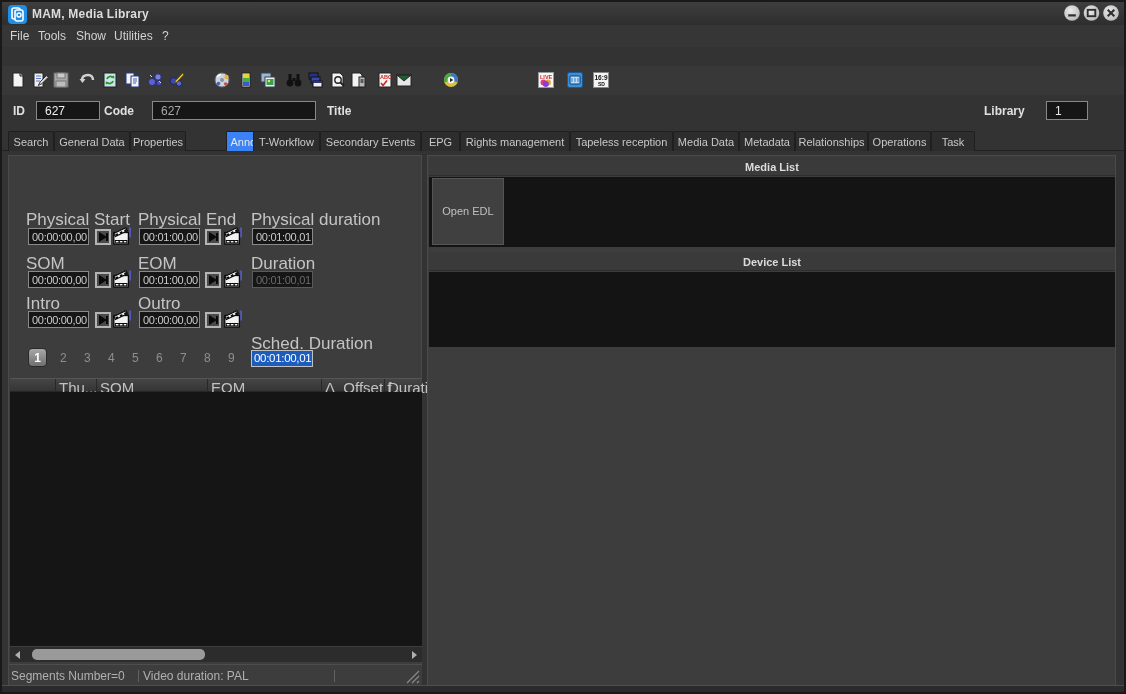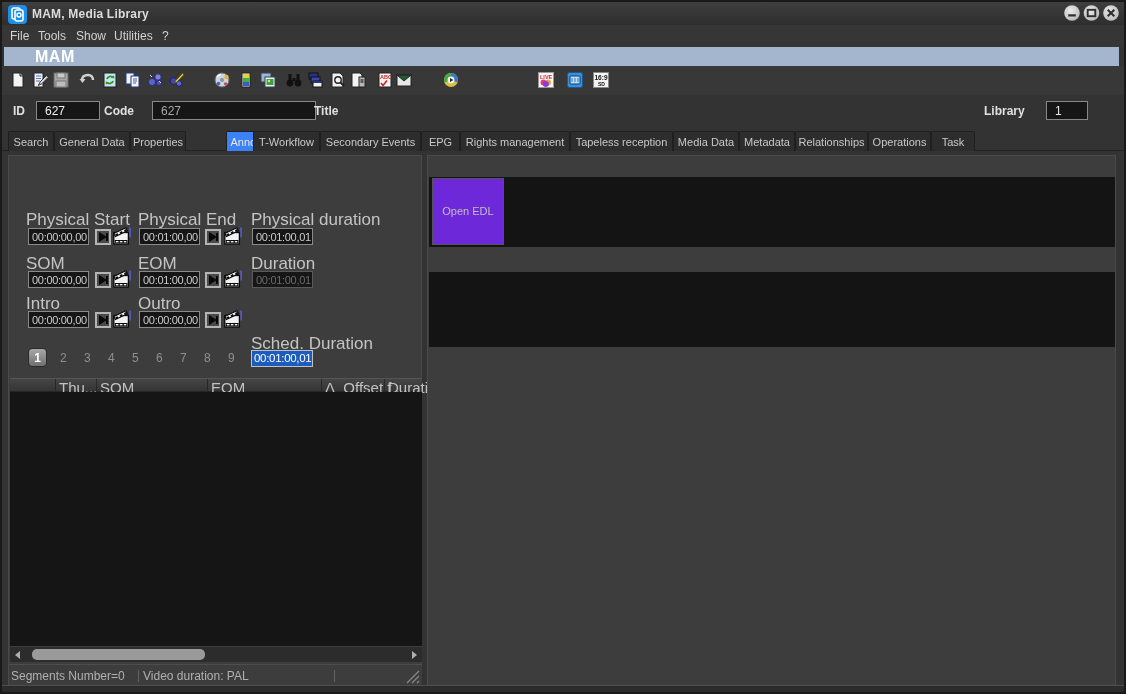--- a/index.html
+++ b/index.html
@@ -94,21 +94,21 @@
   
   #status { position:absolute; left:0px; top:508px; width:413px; height:22px;
     background:#3d3d3d; border-top:1px solid #4e4e4e; color:#b0b0b0; font-size:12px; }
 
   
   .hdrbar { position:absolute; left:1px; width:686px; height:19px; background:#3a3a3a;
     border-bottom:1px solid #2e2e2e; text-align:center; color:#dcdcdc;
     font-size:11px; font-weight:bold; padding-top:4px; }
   .blackarea { position:absolute; left:1px; width:686px; background:#141414; }
   #openedl { position:absolute; left:3px; top:1px; width:72px; height:67px;
-    background:#6d28d9; border:1px solid #555555; color:#c0c0c0; font-size:11px;
+    background:#404040; border:1px solid #555555; color:#c0c0c0; font-size:11px;
     text-align:center; line-height:65px; }
 
   #botframe { position:absolute; left:2px; top:685px; width:1122px; height:7px;
     background:#2b2b2b; border-top:1px solid #4e4e4e; }
 </style>
 </head>
 <body>
 <svg width="0" height="0" style="position:absolute">
   <defs>
     <radialGradient id="btng" cx="0.4" cy="0.35" r="0.75">
@@ -150,23 +150,20 @@
     <svg class="abs" style="left:1062px;top:3px" width="58" height="16" viewBox="0 0 58 16">
       <circle cx="8" cy="8" r="7.8" fill="url(#btng)"></circle>
       <rect x="4.2" y="9.3" width="7.6" height="2.2" fill="#2e2e2e"></rect>
       <circle cx="27.5" cy="8" r="7.8" fill="url(#btng)"></circle>
       <rect x="23.7" y="4.8" width="7.6" height="6.4" fill="none" stroke="#2e2e2e" stroke-width="1.9"></rect>
       <circle cx="47" cy="8" r="7.8" fill="url(#btng)"></circle>
       <path d="M43.7 4.7 L50.3 11.3 M50.3 4.7 L43.7 11.3" stroke="#2e2e2e" stroke-width="2.1"></path>
     </svg>
   </div>
 
-  <div id="banner">
-      <b>MAM</b>
-    </div>
 
   <div id="toolbar">
     <svg style="left:8px" width="16" height="16" viewBox="0 0 16 16">
         <path d="M3 1 h7 l3 3 v11 h-10 z" fill="#f4f4f4" stroke="#222"></path>
         <path d="M10 1 v3 h3" fill="#cfcfcf" stroke="#222"></path>
       </svg>
     <svg style="left:30px" width="16" height="16" viewBox="0 0 16 16">
         <path d="M2 1 h9 v14 h-9 z" fill="#f0f0f0" stroke="#222"></path>
         <path d="M4 4 h5 M4 6.5 h5 M4 9 h4" stroke="#5a76c8" stroke-width="1"></path>
         <path d="M15 3 L8 10 l-2 4 4 -2 7 -7 z" fill="#d8d8d8" stroke="#222" transform="scale(0.9) translate(1,1)"></path>
@@ -279,21 +276,21 @@
         <text x="1.5" y="8" font-family="Liberation Sans" font-size="6.5" font-weight="bold" fill="#111">16:9</text>
         <text x="5" y="14" font-family="Liberation Sans" font-size="5" font-weight="bold" fill="#111">SD</text>
       </svg>
   </div>
 
   <div id="idrow">
     <label style="left:11px">ID</label>
     <div class="tbox" style="left:34px;width:64px;color:#f0f0f0">627</div>
     <label style="left:102px">Code</label>
     <div class="tbox" style="left:150px;width:164px;color:#a8a8a8">627</div>
-    <label style="left:312px">Title</label>
+    <label style="left:325px">Title</label>
     <label style="left:982px">Library</label>
     <div class="tbox" style="left:1044px;width:42px;color:#e8e8e8">1</div>
   </div>
 
   <div id="tabs">
     <div class="tab" style="left:6px;width:46px">Search</div>
     <div class="tab" style="left:52px;width:76px">General Data</div>
     <div class="tab" style="left:128px;width:56px">Properties</div>
     <div class="tab sel" style="left:184px;width:67px">Annotations</div>
     <div class="tab" style="left:251px;width:67px">T-Workflow</div>
@@ -388,21 +385,23 @@
       <span class="abs" style="left:128px;top:3px;color:#666">|</span>
       <span class="abs" style="left:134px;top:4px">Video duration: PAL</span>
       <span class="abs" style="left:324px;top:3px;color:#666">|</span>
       <svg class="abs" style="right:2px;bottom:2px" width="14" height="14" viewBox="0 0 14 14">
         <path d="M13 1 L1 13 M13 6 L6 13 M13 11 L11 13" stroke="#8a8a8a" stroke-width="1.2" fill="none"></path>
       </svg>
     </div>
   </div>
 
   <div id="rpanel">
+    <div class="hdrbar" style="top:1px">Media List</div>
     <div class="blackarea" style="top:21px;height:70px" id="mediaarea">
       <div id="openedl">Open EDL</div>
     </div>
+    <div class="hdrbar" style="top:96px">Device List</div>
     <div class="blackarea" style="top:116px;height:75px"></div>
   </div>
 
   <div id="botframe"></div>
   <div id="frame"></div>
 </div>
 
 </body></html>

